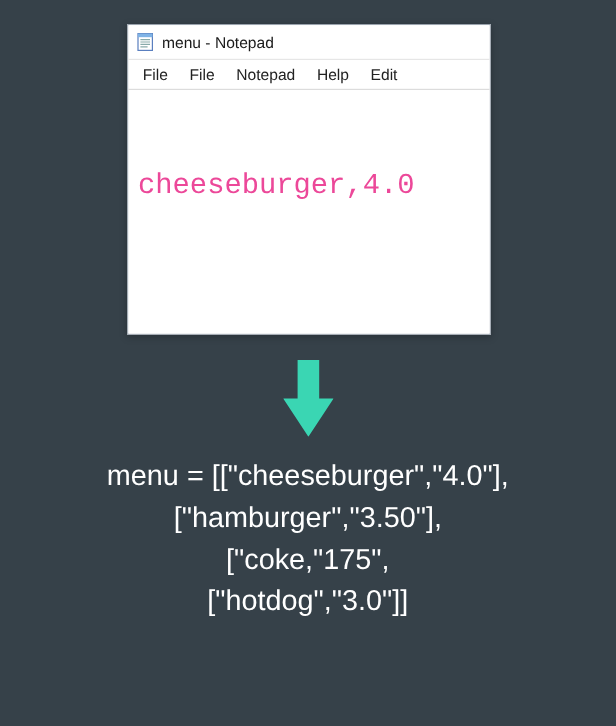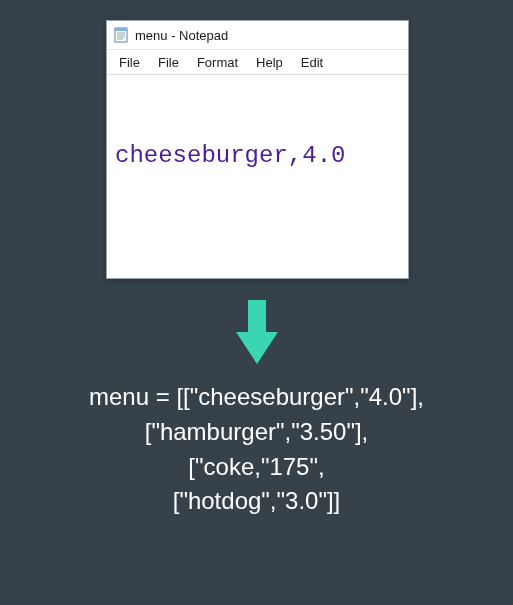--- a/index.html
+++ b/index.html
@@ -62,21 +62,21 @@
     padding: 2px 8px;
     cursor: default;
   }
   .editor {
     flex: 1;
     background: #ffffff;
     padding: 6px 8px;
     font-family: Consolas, "Courier New", monospace;
     font-size: 24px;
     line-height: 1.25;
-    color: #4c1d95;
+    color: #ec4899;
     white-space: pre;
     overflow: hidden;
   }
 
   .arrow {
     position: absolute;
     left: 236px;
     top: 300px;
     width: 42px;
     height: 64px;
@@ -111,21 +111,21 @@
           <line x1="4" y1="8" x2="12" y2="8" stroke="#8aa" stroke-width="1"></line>
           <line x1="4" y1="10" x2="12" y2="10" stroke="#8aa" stroke-width="1"></line>
           <line x1="4" y1="12" x2="10" y2="12" stroke="#8aa" stroke-width="1"></line>
         </svg>
       </span>
       <span class="title-text">menu - Notepad</span>
     </div>
     <div class="menubar">
       <span class="menuitem">File</span>
       <span class="menuitem">File</span>
-      <span class="menuitem">Format</span>
+      <span class="menuitem">Notepad</span>
       <span class="menuitem">Help</span>
       <span class="menuitem">Edit</span>
     </div>
     <div class="editor">
       <div>cheeseburger,4.0</div>
       
       
     </div>
   </div>
 

